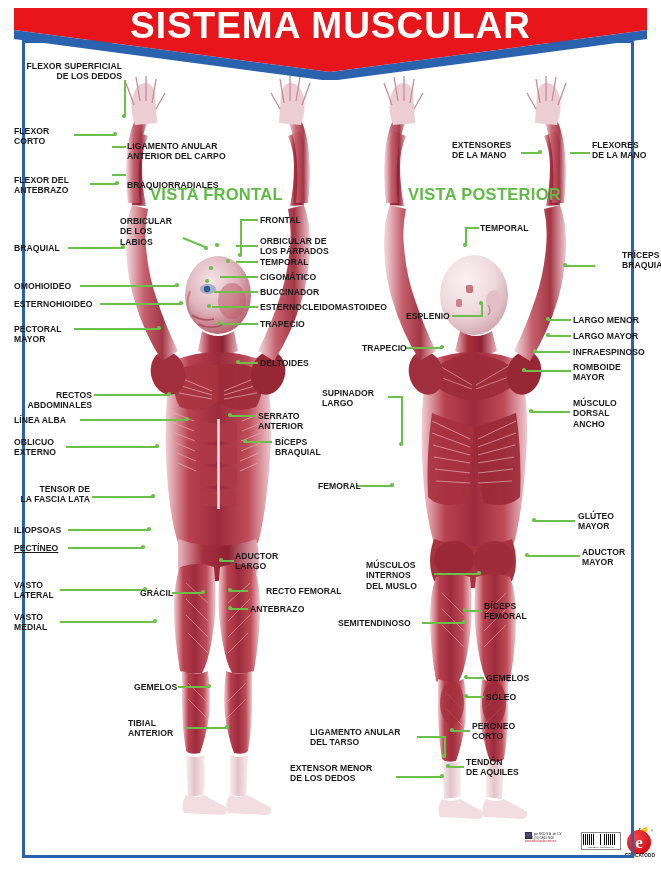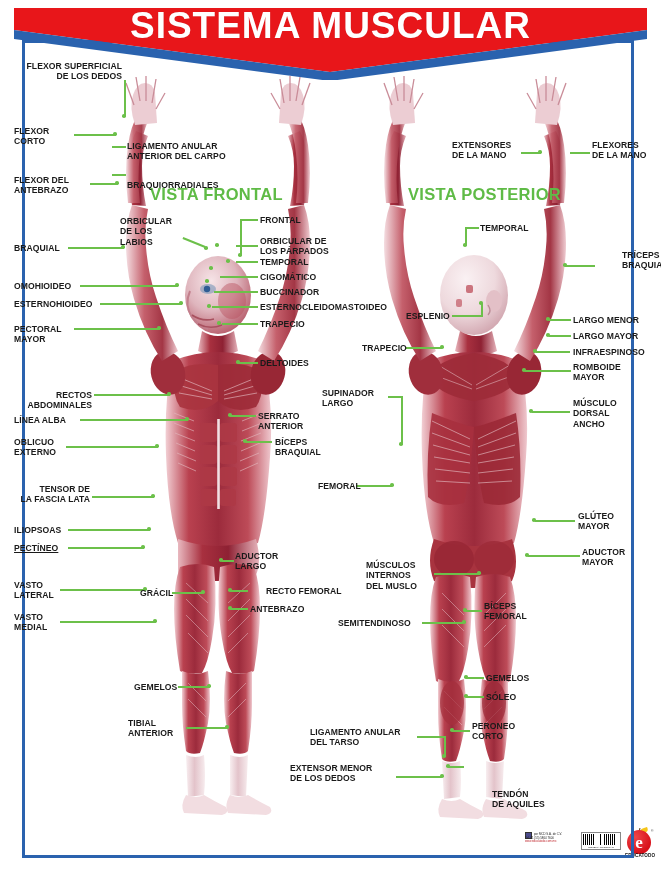--- a/index.html
+++ b/index.html
@@ -585,21 +585,21 @@
 
   <div class="lbl l" style="left:486px;top:692px;width:46px;">SÓLEO</div>
   <div class="lead" style="left:466px;top:696px;width:18px;"></div>
   <div class="dot" style="left:464px;top:694px;"></div>
 
   <div class="lbl c" style="left:472px;top:721px;width:62px;">PERONEO
 CORTO</div>
   <div class="lead" style="left:452px;top:730px;width:18px;"></div>
   <div class="dot" style="left:450px;top:728px;"></div>
 
-  <div class="lbl c" style="left:492px;top:757px;width:72px;margin-top:32px;">TENDÓN
+  <div class="lbl c" style="left:466px;top:757px;width:72px;">TENDÓN
 DE AQUILES</div>
   <div class="lead" style="left:448px;top:766px;width:16px;"></div>
   <div class="dot" style="left:446px;top:764px;"></div>
 
   <div class="pub-logo"></div>
   <div class="pub-block">
     <div class="pub-line" style="padding-left:9px;">por MCD S.A. de C.V.</div>
     <div class="pub-line">Tel. 01 (55) 5864 7600</div>
     <div class="pub-line web">www.educatodo.com.mx</div>
   </div>

